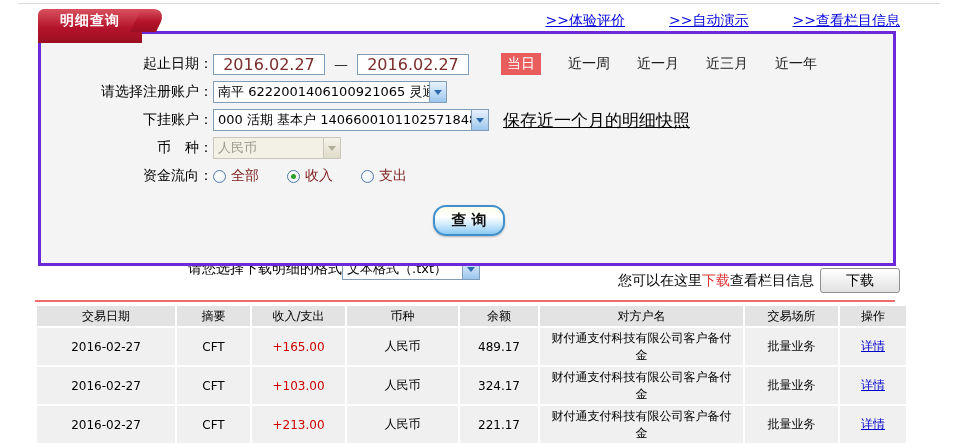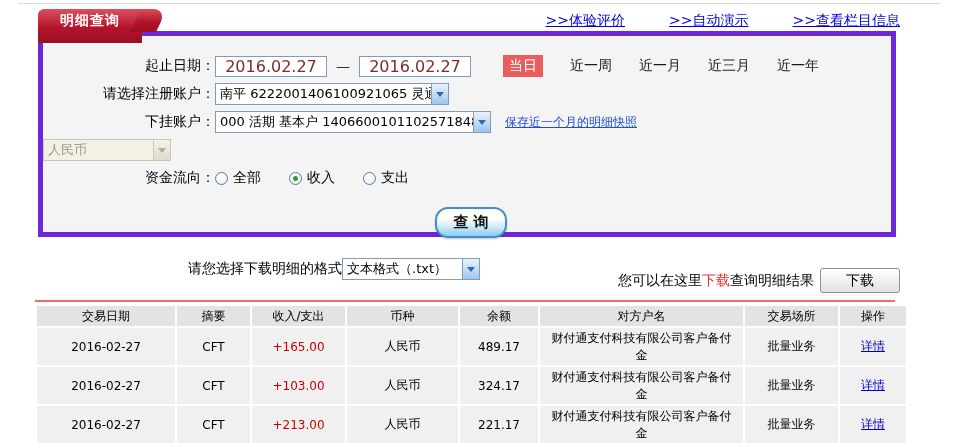--- a/index.html
+++ b/index.html
@@ -15,22 +15,22 @@
   .tab::after { content:""; position:absolute; right:-14px; top:0; width:26px; height:23px;
          background:linear-gradient(180deg,#d8515f 0%,#b5142b 55%,#9a0f22 100%);
          transform:skewX(-26deg); transform-origin:left bottom; border-radius:0 14px 0 0; }
   .tab span { position:relative; z-index:2; display:block; text-align:center; line-height:23px;
          color:#fff; font-weight:bold; font-size:14px; letter-spacing:1px; }
 
   .top-links { position:absolute; top:12px; right:58px; display:flex; gap:44px; }
   .top-links a { color:#0000dd; font-size:14px; text-decoration:underline; cursor:pointer; white-space:nowrap; }
 
   
-  .panel { position:absolute; left:38px; top:31px; width:858px; height:206px;
-           background:#f4f4f4; border:5px solid #6d28d9; padding-top:16px; z-index:1; }
+  .panel { position:absolute; left:38px; top:31px; width:858px; height:235px;
+           background:#f4f4f4; border:3px solid #6d28d9; padding-top:16px; z-index:1; }
   .form-row { height:28px; display:flex; align-items:center; }
   .form-label { width:172px; flex:none; text-align:right; font-size:14px; color:#000; white-space:pre; }
 
   .txt-input { width:112px; height:21px; border:1px solid #7f9db9; background:#fff;
                text-align:center; font-size:16px; color:#7b2c2c; font-family:"DejaVu Sans",sans-serif; }
   .dash { margin:0 9px; font-size:14px; color:#333; }
 
   .quick-links { display:flex; align-items:center; margin-left:16px; gap:27px;padding-left:16px; }
   .quick { font-size:14px; color:#1a1a1a; cursor:pointer; white-space:nowrap; }
   .quick.on { background:#ea5d5d; color:#fff; padding:2px 6px; }
@@ -41,30 +41,30 @@
   .sel .sel-btn { width:17px; height:100%; flex:none; border-left:1px solid #7f9db9;
                   background:linear-gradient(180deg,#e9f2fd 0%,#bcd9f4 60%,#9cc5ee 100%);
                   display:flex; align-items:center; justify-content:center; }
   .sel .arrow { width:0; height:0; border-left:4px solid transparent; border-right:4px solid transparent;
                 border-top:5px solid #2d6bb0; }
   .sel.disabled { border-color:#c9c7b8; background:#f3f1e6; }
   .sel.disabled .sel-val { color:#9a9889; }
   .sel.disabled .sel-btn { border-left-color:#c9c7b8; background:linear-gradient(180deg,#f5f3ea,#dedbc9); }
   .sel.disabled .arrow { border-top-color:#b0ad98; }
 
-  .link { color:#1d4ed8; font-size:12px; text-decoration:underline; cursor:pointer; white-space:nowrap; }
+  .link { color:#000000; font-size:17px; text-decoration:underline; cursor:pointer; white-space:nowrap; }
 
   .radio-group { display:flex; align-items:center; gap:28px; }
   .radio-item { display:flex; align-items:center; gap:5px; cursor:pointer; }
   .radio { width:13px; height:13px; border-radius:50%; border:1px solid #4f7bad;
            background:radial-gradient(circle at 35% 30%, #ffffff 0%, #f2f6fa 60%, #d7e2ec 100%);
            position:relative; flex:none; }
   .radio.on::after { content:""; position:absolute; left:3px; top:3px; width:5px; height:5px;
            border-radius:50%; background:#2ca02c; }
-  .radio-item span.lbl { font-size:14px; color:#000000; }
+  .radio-item span.lbl { font-size:14px; color:#7f1d1d; }
 
   .query-btn { position:absolute; left:392px; top:171px; width:72px; height:31px;
            border:2px solid #3f8fcc; border-radius:13px; cursor:pointer;
            background:linear-gradient(180deg,#fbfde9 0%,#ffffff 35%,#cfeafc 65%,#8ccaf2 100%);
            font-size:15px; font-weight:bold; color:#111; font-family:"DejaVu Sans",sans-serif;
            box-shadow:0 1px 2px rgba(0,0,0,0.25); }
 
   
   .dl-left { position:absolute; left:188px; top:258px; display:flex; align-items:center; }
   .dl-left .dl-label { font-size:14px; color:#000; }
@@ -135,20 +135,21 @@
       <div class="sel" style="width:276px">
         <span class="sel-val">000  活期  基本户  1406600101102571848</span>
         <span class="sel-btn">
             <span class="arrow"></span>
           </span>
       </div>
       <a class="link" style="margin-left:14px">保存近一个月的明细快照</a>
     </div>
 
     <div class="form-row">
+      <span class="form-label">币　种：</span>
       <div class="sel disabled" style="width:128px">
         <span class="sel-val">人民币</span>
         <span class="sel-btn">
             <span class="arrow"></span>
           </span>
       </div>
     </div>
 
     <div class="form-row">
       <span class="form-label">资金流向：</span>
@@ -175,21 +176,21 @@
     <span class="dl-label">请您选择下载明细的格式</span>
     <div class="sel">
       <span class="sel-val">文本格式（.txt）</span>
       <span class="sel-btn">
           <span class="arrow"></span>
         </span>
     </div>
   </div>
 
   <div class="dl-right">
-    <span class="hint"><span>您可以在这里</span><span class="red-link">下载</span><span>查询明细结果</span></span>
+    <span class="hint"><span>您可以在这里</span><span class="red-link">下载</span><span>查看栏目信息</span></span>
     <button class="dl-btn">下载</button>
   </div>
 
   <div class="red-line"></div>
 
   <table class="results">
     <colgroup>
       <col style="width:138px">
         <col style="width:73px">
         <col style="width:93px">

